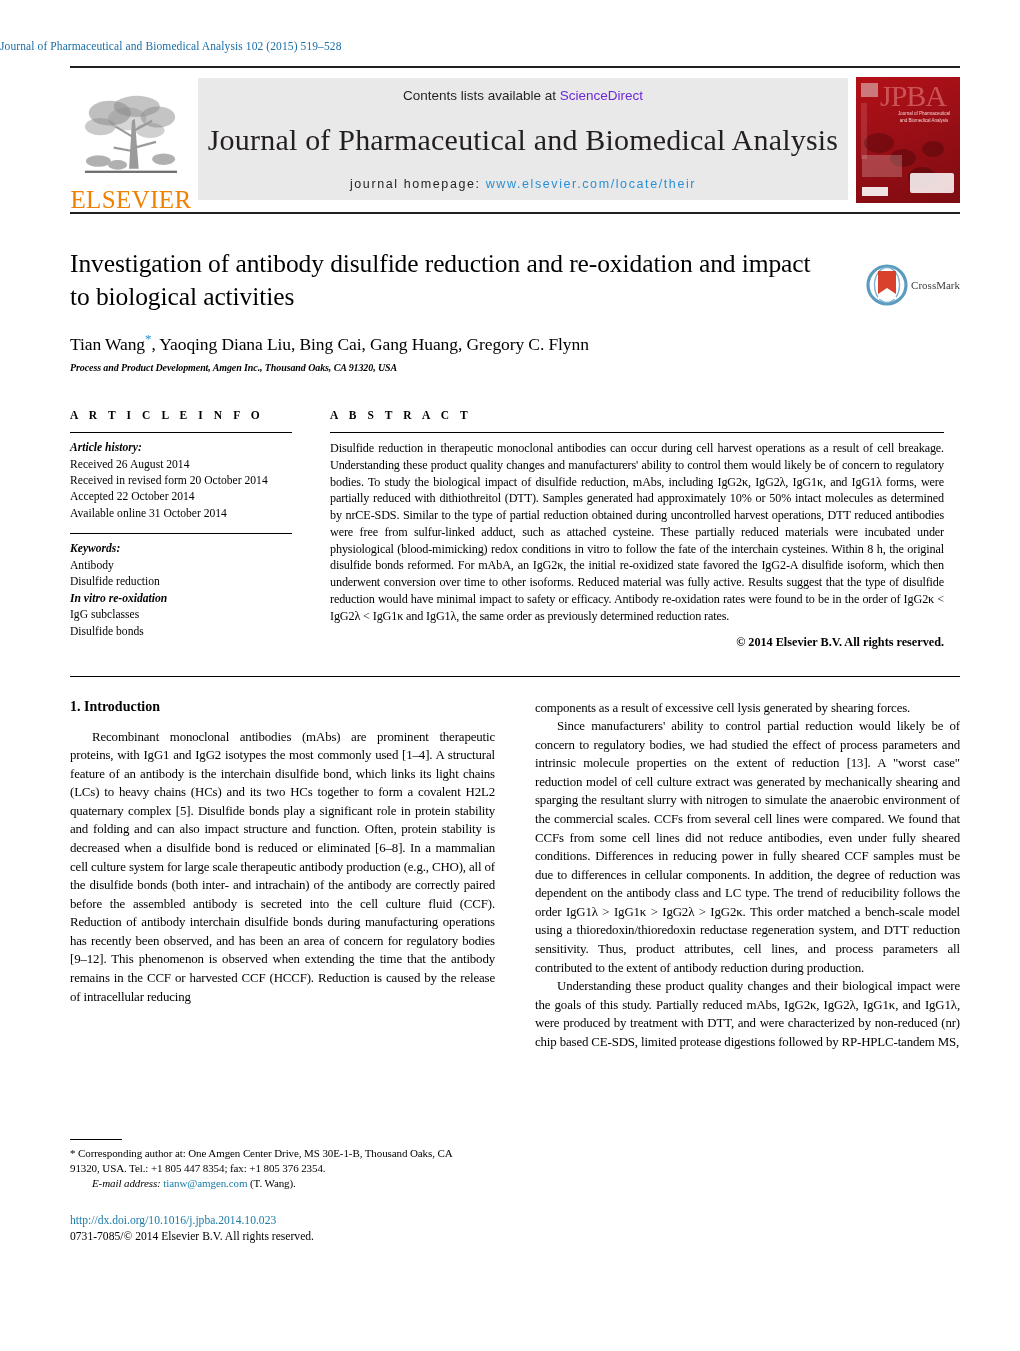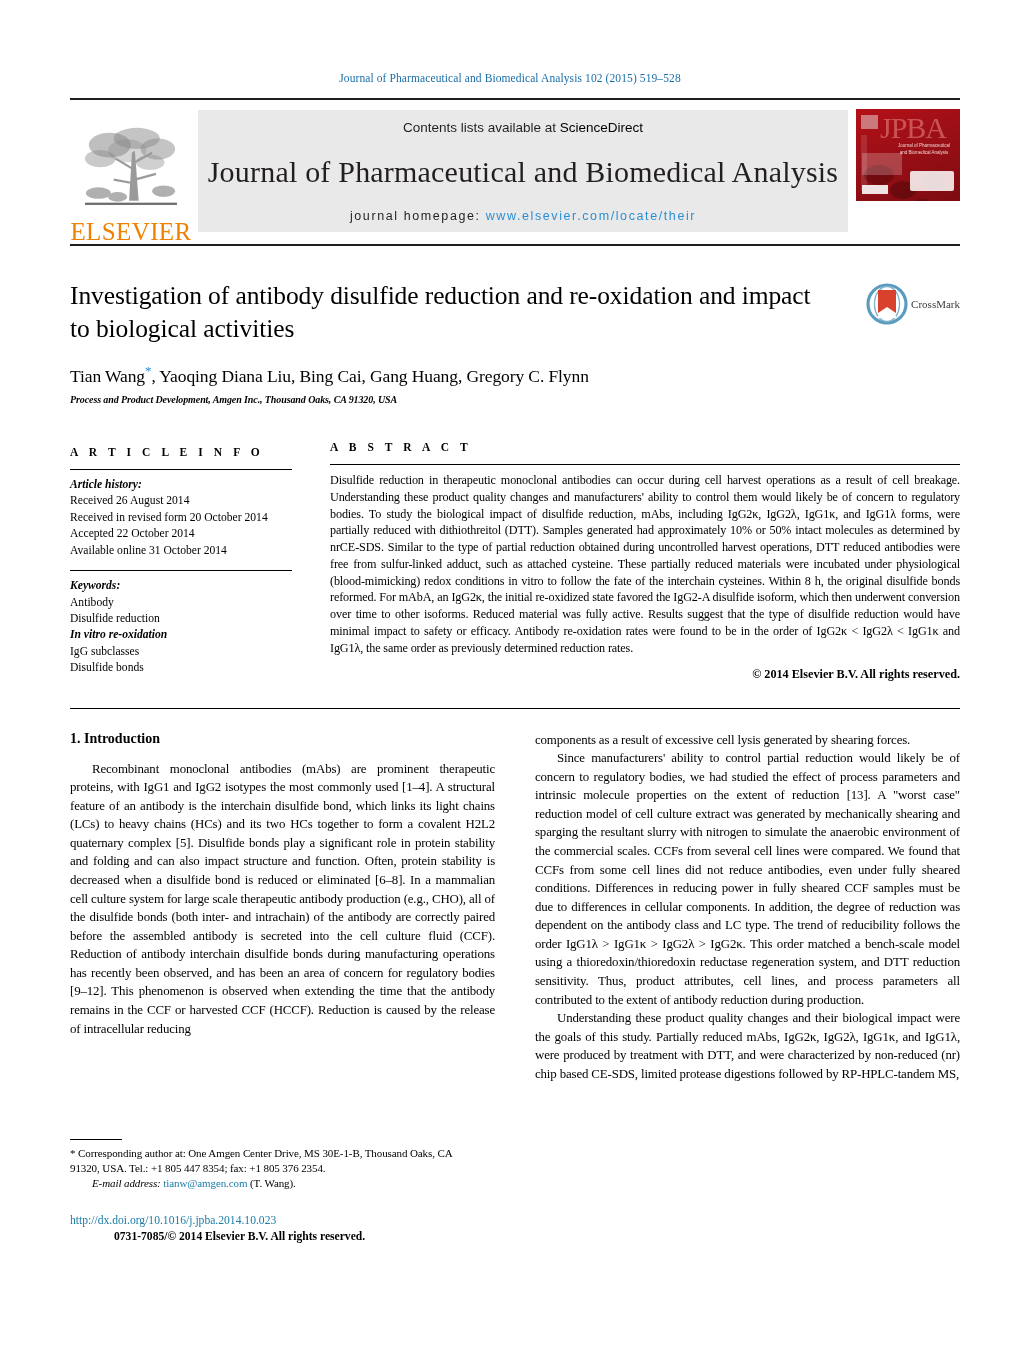--- a/index.html
+++ b/index.html
@@ -17,26 +17,25 @@
   }
   .page {
     position: relative;
     width: 1020px;
     height: 1351px;
     box-sizing: border-box;
   }
 
   
   .running-head {
-    text-align: center;
     font-family: "Liberation Serif", serif;
     font-size: 11.5px;
     color: #1a6ea8;
     letter-spacing: 0.1px;
-    padding-top: 72px;
+    padding-top: 40px;
   }
 
   
   .masthead {
     position: relative;
     margin: 14px 60px 0 70px;
     border-top: 2.2px solid #231f20;
     border-bottom: 2.2px solid #231f20;
     height: 144px;
     box-sizing: content-box;
@@ -72,21 +71,21 @@
     align-items: center;
     padding: 10px 0 9px 0;
     box-sizing: border-box;
   }
   .contents-line {
     font-family: "Liberation Sans", sans-serif;
     font-size: 13.5px;
     color: #231f20;
   }
   .contents-line .sd {
-    color: #000000;
+    color: #6d28d9;
   }
   .journal-title {
     font-family: "Liberation Serif", serif;
     font-size: 30px;
     color: #231f20;
     font-weight: normal;
     letter-spacing: 0.2px;
     line-height: 1.05;
   }
   .homepage-line {
@@ -98,21 +97,21 @@
   .homepage-line .url { color: #2a8fd4; }
 
   .cover-block {
     width: 104px;
     flex: 0 0 104px;
     margin: 9px 0 9px 8px;
     position: relative;
   }
   .cover-img {
     width: 100%;
-    height: 92px;
+    height: 126px;
     position: relative;
     overflow: hidden;
     background: linear-gradient(160deg,#b41017 0%,#9d0f16 40%,#7d0c11 100%);
   }
   .cover-jpba {
     position: absolute;
     top: 4px; left: 24px;
     font-family: "Liberation Serif", serif;
     font-size: 30px;
     color: #d9696b;
@@ -196,37 +195,36 @@
     font-family: "Liberation Serif", serif;
     font-style: italic;
     font-weight: bold;
     font-size: 10px;
     margin-top: 7px;
     letter-spacing: -0.1px;
   }
   .crossmark {
     position: absolute;
     right: 0;
-    top: 3px;
+    top: 16px;
     display: flex;
     align-items: center;
     gap: 3px;
   }
   .crossmark-label {
     font-family: "Liberation Serif", serif;
     font-size: 11px;
     color: #3c3c3c;
   }
 
   
   .info-abstract {
-    margin: 36px 60px 0 70px;
+    margin: 36px 76px 0 70px;
     display: flex;
     gap: 38px;
-    align-items: center;
   }
   .col-info { width: 222px; flex: 0 0 222px; }
   .col-abstract { flex: 1 1 auto; }
   .sec-label {
     font-family: "Liberation Serif", serif;
     font-weight: bold;
     font-size: 11.5px;
     letter-spacing: 4.1px;
     margin-bottom: 11px;
   }
@@ -307,21 +305,21 @@
     letter-spacing: -0.1px;
   }
   .footnote .indent { padding-left: 22px; display: block; }
   .doi-block {
     margin-top: 21px;
     font-family: "Liberation Serif", serif;
     font-size: 11.6px;
     line-height: 1.45;
   }
   .doi-link { color: #1a7ba8; }
-  .issn-line { font-weight: bold; margin-left: 44px; }
+  .issn-line { font-weight: normal; }
 </style>
 </head>
 <body>
 
 <div class="page">
 
   <div class="running-head">Journal of Pharmaceutical and Biomedical Analysis 102 (2015) 519–528</div>
 
   <div class="masthead">
 

